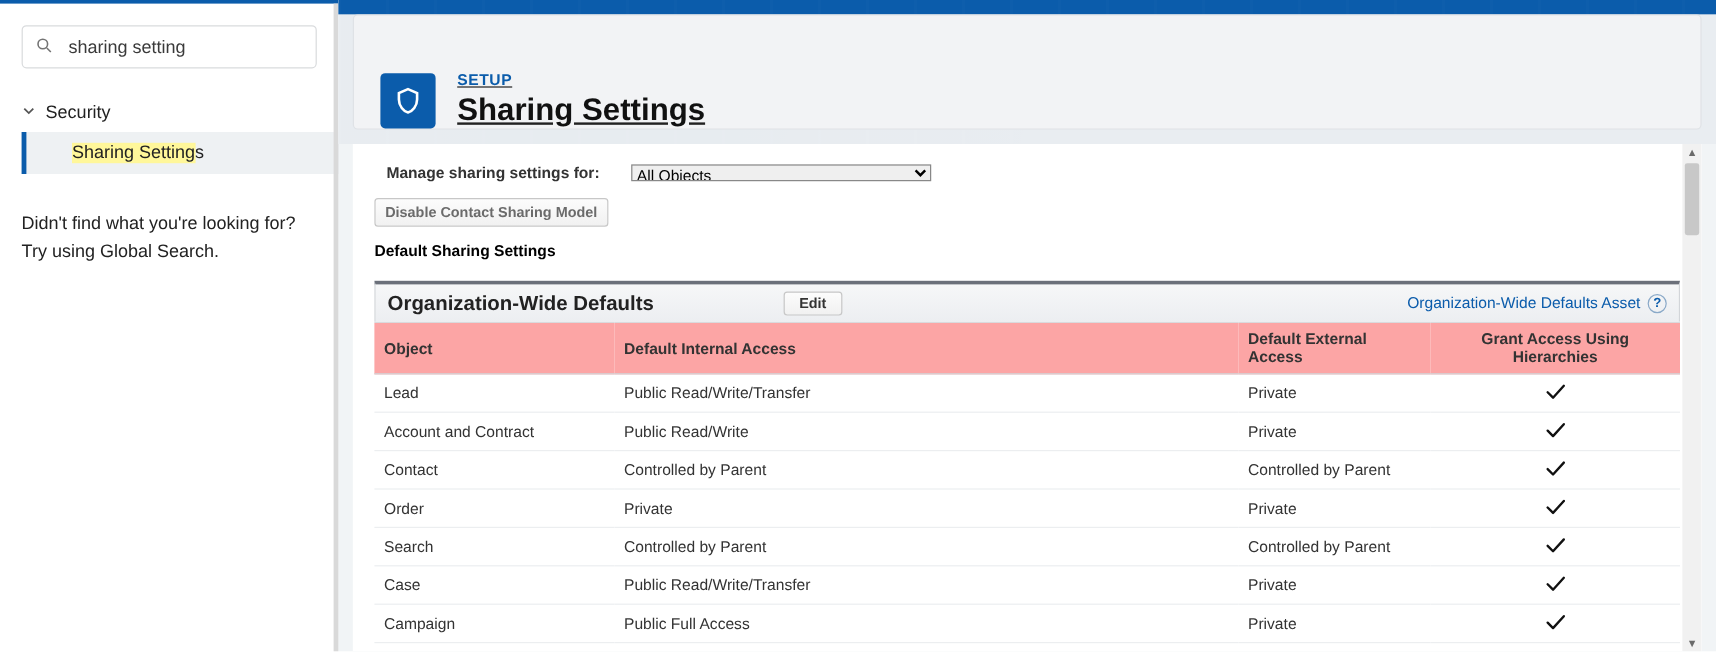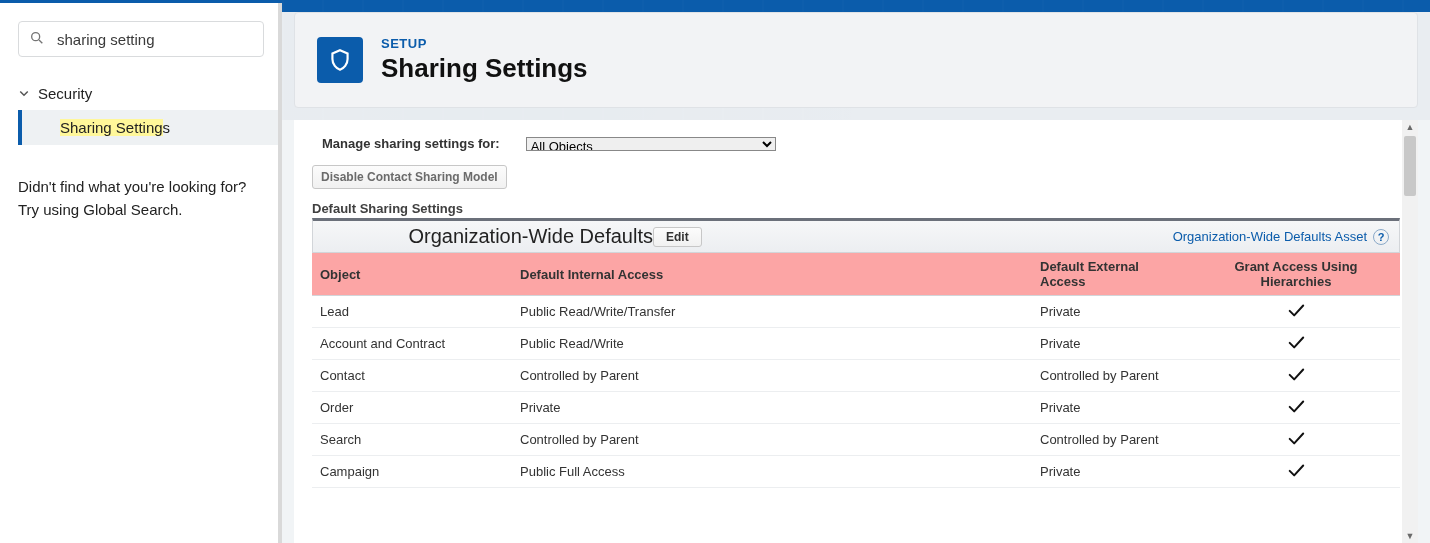--- a/index.html
+++ b/index.html
@@ -25,37 +25,37 @@
   .main { flex:1; display:flex; flex-direction:column; min-width:0; }
   .banner-outer { background:linear-gradient(#0b5cab,#0b5cab) 0 0/100% 12px no-repeat, #f4f6f8; position:relative; padding:12px 12px 0 12px; height:120px; }
   .circuit { position:absolute; inset:0 0 auto 0; height:120px;
     background:
       repeating-linear-gradient(90deg, rgba(255,255,255,0.05) 0 2px, transparent 2px 40px),
       linear-gradient(#0b5cab 0 12px, transparent 12px),
       radial-gradient(circle at 20% 40%, rgba(11,92,171,0.04), transparent 40%),
       #c9d3dd;
     opacity:.25; pointer-events:none;
   }
-  .banner { position:relative; height:96px; background:#f2f3f5; border:1px solid #dfe2e6; border-radius:4px; display:flex; align-items:center; padding:0 22px; }
+  .banner { position:relative; height:96px; background:#f2f3f5; border:1px solid #dfe2e6; border-radius:4px; display:flex; align-items:flex-end; padding:0 22px;text-decoration:underline; }
   .banner .icon-sq { width:46px; height:46px; background:#0b5cab; border-radius:4px; display:flex; align-items:center; justify-content:center; margin-right:18px; }
   .banner .icon-sq svg { width:26px; height:26px; fill:none; stroke:#fff; stroke-width:2; }
   .banner .titles .breadcrumb { font-size:13px; letter-spacing:.5px; color:#0b5cab; font-weight:600; }
   .banner .titles .page-title { font-size:26px; font-weight:700; color:#111; margin-top:2px; }
   .content-outer { flex:1; position:relative; background:#c9d3dd40; padding:0 12px 0 12px; overflow:hidden; }
   .content { background:#fff; height:100%; position:relative; padding:16px 18px; overflow:hidden; }
   .sb-track-v { position:absolute; right:0; top:0; bottom:0; width:16px; background:#f1f1f1; }
   .sb-arr { height:14px; display:flex; align-items:center; justify-content:center; color:#6a6a6a; font-size:9px; cursor:pointer; }
   .sb-thumb-v { position:absolute; top:16px; right:2px; width:12px; height:60px; background:#c8c8c8; border-radius:2px; }
   .row1 { display:flex; align-items:center; gap:26px; padding:0 0 14px 10px; }
   .row1 label { font-size:13px; font-weight:700; color:#333; }
   .row1 select { font-size:13px; height:14px; border:1px solid #888; min-width:250px; }
   .btn-gray { display:inline-block; font-size:12px; color:#6b6b6b; font-weight:700; background:linear-gradient(#fcfcfc,#f1f1f1); border:1px solid #c7c7c7; border-radius:3px; padding:4px 8px; cursor:pointer; }
-  .section-label { font-size:13px; font-weight:700; color:#404040; margin:12px 0 2px 0; }
+  .section-label { font-size:13px; font-weight:700; color:#000000; margin:12px 0 18px 0; }
   .panel-head { display:flex; align-items:center; background:linear-gradient(#f6f7f8,#eceef1); border-top:3px solid #6b707a; border-left:1px solid #d2d5d9; border-right:1px solid #d2d5d9; height:34px; padding:0 10px; position:relative; }
-  .panel-head h3 { margin:0; font-size:20px; font-weight:400; color:#222; flex:0 0 330px;text-align:right; }
+  .panel-head h3 { margin:0; font-size:17px; font-weight:700; color:#222; flex:0 0 330px; }
   .panel-head .btn-gray { color:#333; padding:2px 12px; }
   .panel-head .help { margin-left:auto; display:flex; align-items:center; gap:6px; }
   .panel-head .help a { color:#0b5cab; font-size:13px; text-decoration:none; }
   .help-ic { display:inline-flex; width:16px; height:16px; border:1px solid #8aa9c8; border-radius:50%; align-items:center; justify-content:center; font-size:11px; color:#0b5cab; font-weight:700; }
   .side-tab { position:absolute; right:-18px; top:4px; width:14px; height:30px; background:#e8eef6; border:1px solid #bfcde0; border-radius:2px 0 0 2px; display:flex; align-items:center; justify-content:center; color:#4b6b92; font-size:11px; cursor:pointer; }
   table.grid { width:100%; border-collapse:collapse; font-size:13px; }
   table.grid th { text-align:left; font-weight:700; background:#fca5a5; border-top:1px solid #d2d5d9; border-bottom:1px solid #d2d5d9; padding:6px 8px; color:#333; }
   table.grid th:last-child { text-align:center; }
   table.grid td { border-bottom:1px solid #eceef0; padding:6px 8px; color:#333; }
   table.grid td.chk { text-align:center; }
@@ -190,20 +190,28 @@
               </tr>
               <tr>
                 <td>Search</td>
                 <td>Controlled by Parent</td>
                 <td>Controlled by Parent</td>
                 <td class="chk"><span class="check"><svg viewBox="0 0 20 16">
                       <polyline points="3,9 8,14 18,3"></polyline>
                     </svg></span></td>
               </tr>
               <tr>
+                <td>Case</td>
+                <td>Public Read/Write/Transfer</td>
+                <td>Private</td>
+                <td class="chk"><span class="check"><svg viewBox="0 0 20 16">
+                      <polyline points="3,9 8,14 18,3"></polyline>
+                    </svg></span></td>
+              </tr>
+              <tr>
                 <td>Campaign</td>
                 <td>Public Full Access</td>
                 <td>Private</td>
                 <td class="chk"><span class="check"><svg viewBox="0 0 20 16">
                       <polyline points="3,9 8,14 18,3"></polyline>
                     </svg></span></td>
               </tr>
             </tbody>
         </table>
 

